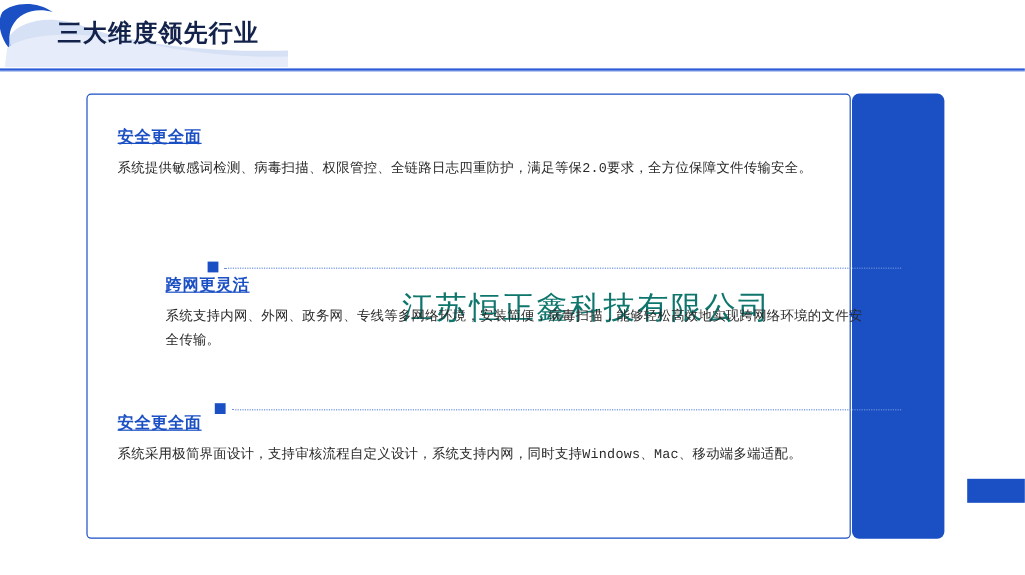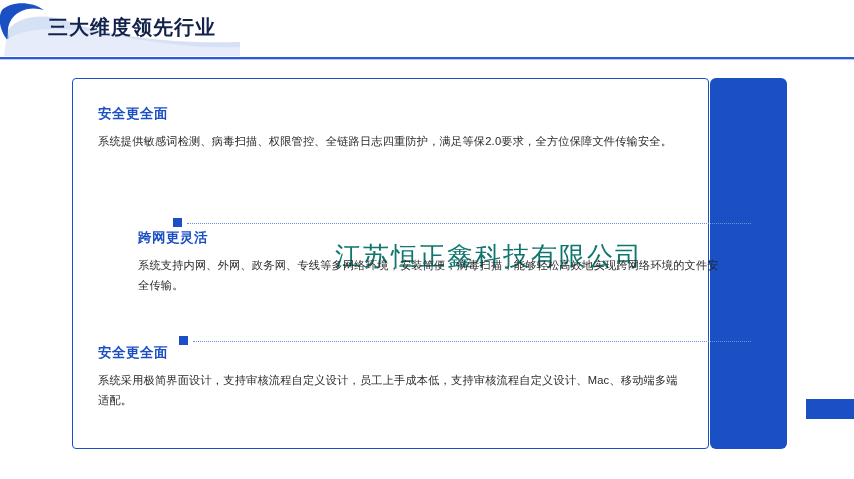--- a/index.html
+++ b/index.html
@@ -122,27 +122,29 @@
     position: absolute;
     left: 25px;
     width: 586px;
   }
   .section-title {
     font-size: 13.5px;
     font-weight: bold;
     color: #1b4fc4;
     margin: 0 0 9px 0;
     letter-spacing: 0.5px;
+    text-decoration: underline;
   }
   .section-body {
     font-size: 11.2px;
     line-height: 1.75;
     color: #2a2a2a;
     margin: 0;
     letter-spacing: 0.2px;
+    font-family: Liberation Mono, monospace;
   }
 
   .sec1 { top: 26px; }
   .sec2 { top: 150px; margin-left: 40px; }
   .sec3 { top: 265px; }
 
   
   .divider {
     position: absolute;
     height: 10px;
@@ -223,19 +225,19 @@
       <div class="section-body">系统支持内网、外网、政务网、专线等多网络环境，安装简便，病毒扫描，能够轻松高效地实现跨网络环境的文件安全传输。</div>
     </div>
 
     <div class="divider div2">
       <span class="sq"></span>
       <span class="dots"></span>
     </div>
 
     <div class="section sec3">
       <div class="section-title">安全更全面</div>
-      <div class="section-body">系统采用极简界面设计，支持审核流程自定义设计，员工上手成本低，支持审核流程自定义设计、Mac、移动端多端适配。</div>
+      <div class="section-body">系统采用极简界面设计，支持审核流程自定义设计，系统支持内网，同时支持Windows、Mac、移动端多端适配。</div>
     </div>
 
   </div>
 </div>
 
 <div class="bottom-accent"></div>
 
 </body></html>

